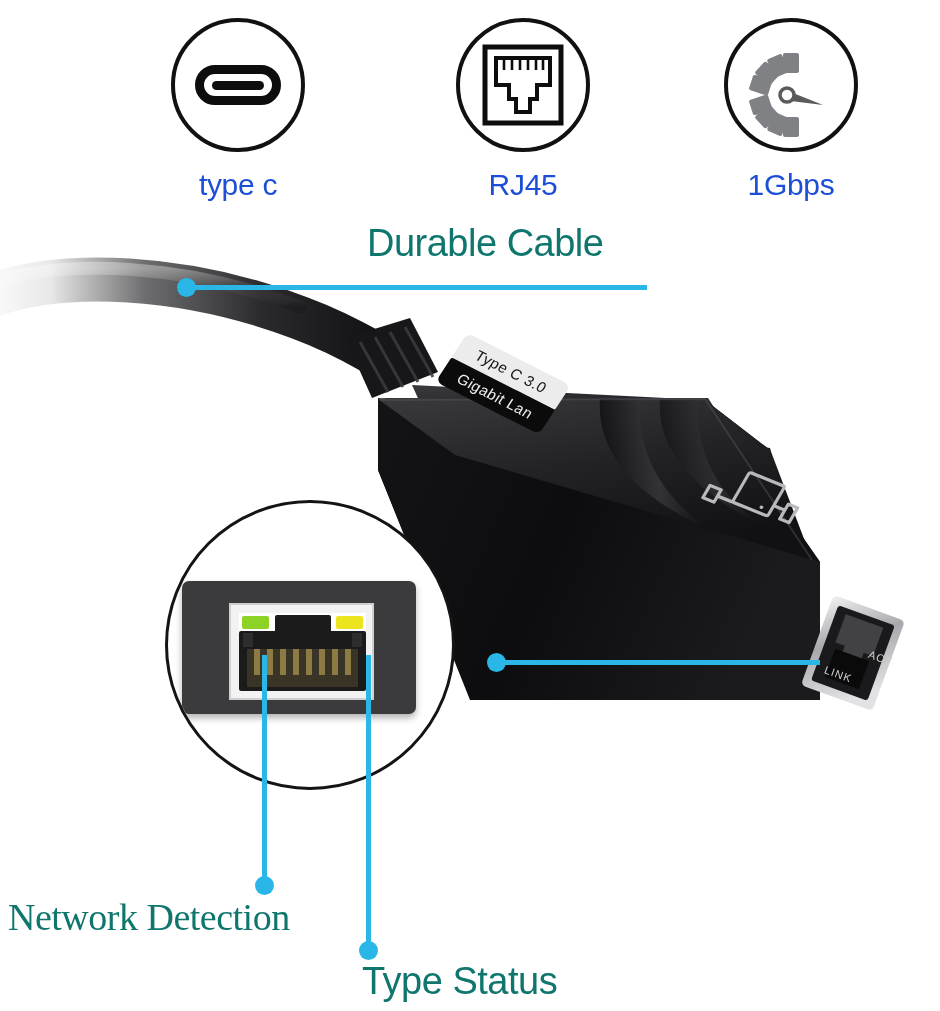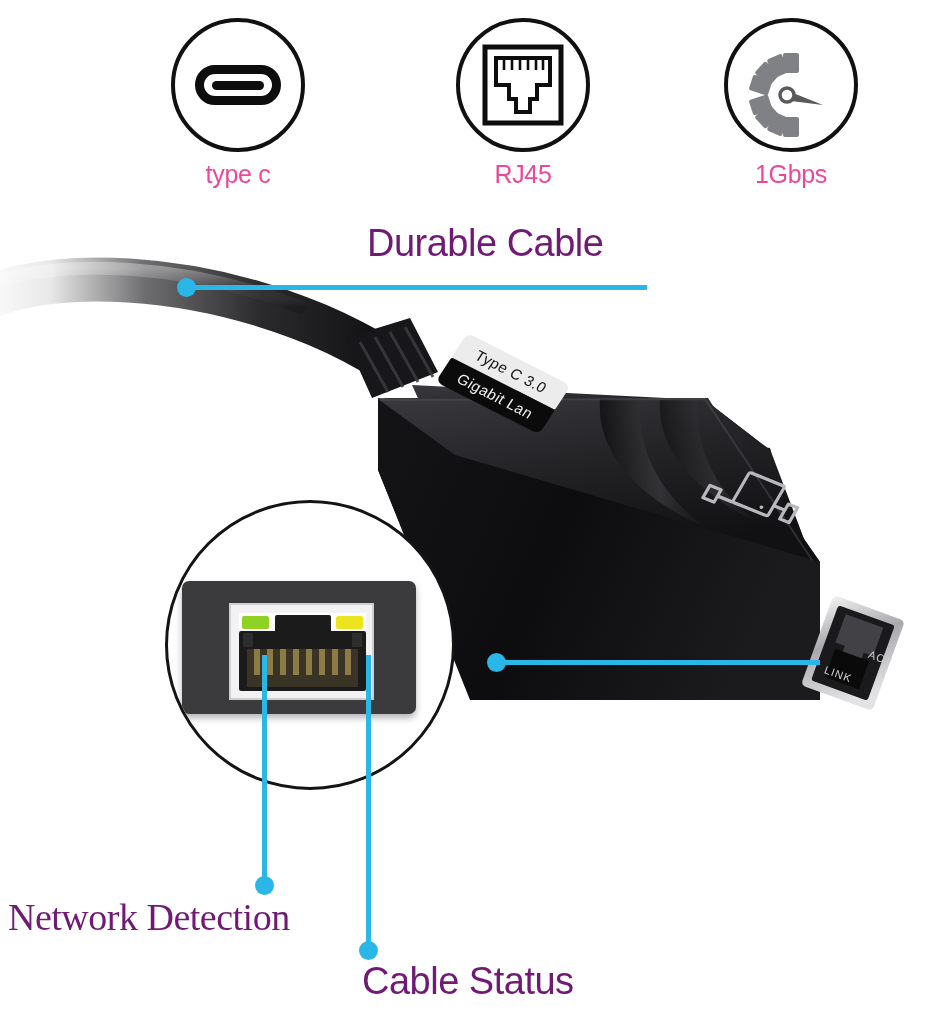--- a/index.html
+++ b/index.html
@@ -31,23 +31,23 @@
     margin: 0 auto;
     border: 4px solid #111111;
     border-radius: 50%;
     box-sizing: border-box;
     display: flex;
     align-items: center;
     justify-content: center;
     background: #ffffff;
   }
   .feature-label {
-    margin-top: 8px;
-    font-size: 25px;
-    color: #ec4899;
+    margin-top: 16px;
+    font-size: 30px;
+    color: #1d4ed8;
     letter-spacing: -0.3px;
     white-space: nowrap;
   }
 
   
   .typec-glyph {
     width: 86px;
     height: 40px;
     border: 9px solid #0d0d0d;
     border-radius: 20px;
@@ -77,21 +77,21 @@
   .callout-dot {
     position: absolute;
     width: 19px;
     height: 19px;
     border-radius: 50%;
     background: #2ab7e8;
   }
   .callout-text {
     position: absolute;
     font-size: 38px;
-    color: #701a75;
+    color: #0f766e;
     white-space: nowrap;
     letter-spacing: -0.5px;
   }
 
   
   .cable-svg, .device-svg, .inset-svg {
     position: absolute;
     left: 0;
     top: 0;
     pointer-events: none;
@@ -430,15 +430,15 @@
 
   <div class="callout-line h" style="left:500px; top:660px; width:320px;"></div>
   <div class="callout-dot" style="left:487px; top:653px;"></div>
 
   <div class="callout-line v" style="left:262px; top:655px; height:232px;"></div>
   <div class="callout-dot" style="left:255px; top:876px;"></div>
   <div class="callout-text" style="left:8px; top:895px;font-family:Liberation Serif, serif;">Network Detection</div>
 
   <div class="callout-line v" style="left:366px; top:655px; height:297px;"></div>
   <div class="callout-dot" style="left:359px; top:941px;"></div>
-  <div class="callout-text" style="left:362px; top:960px;">Cable Status</div>
+  <div class="callout-text" style="left:362px; top:960px;">Type Status</div>
 
 </div>
 
 </body></html>

